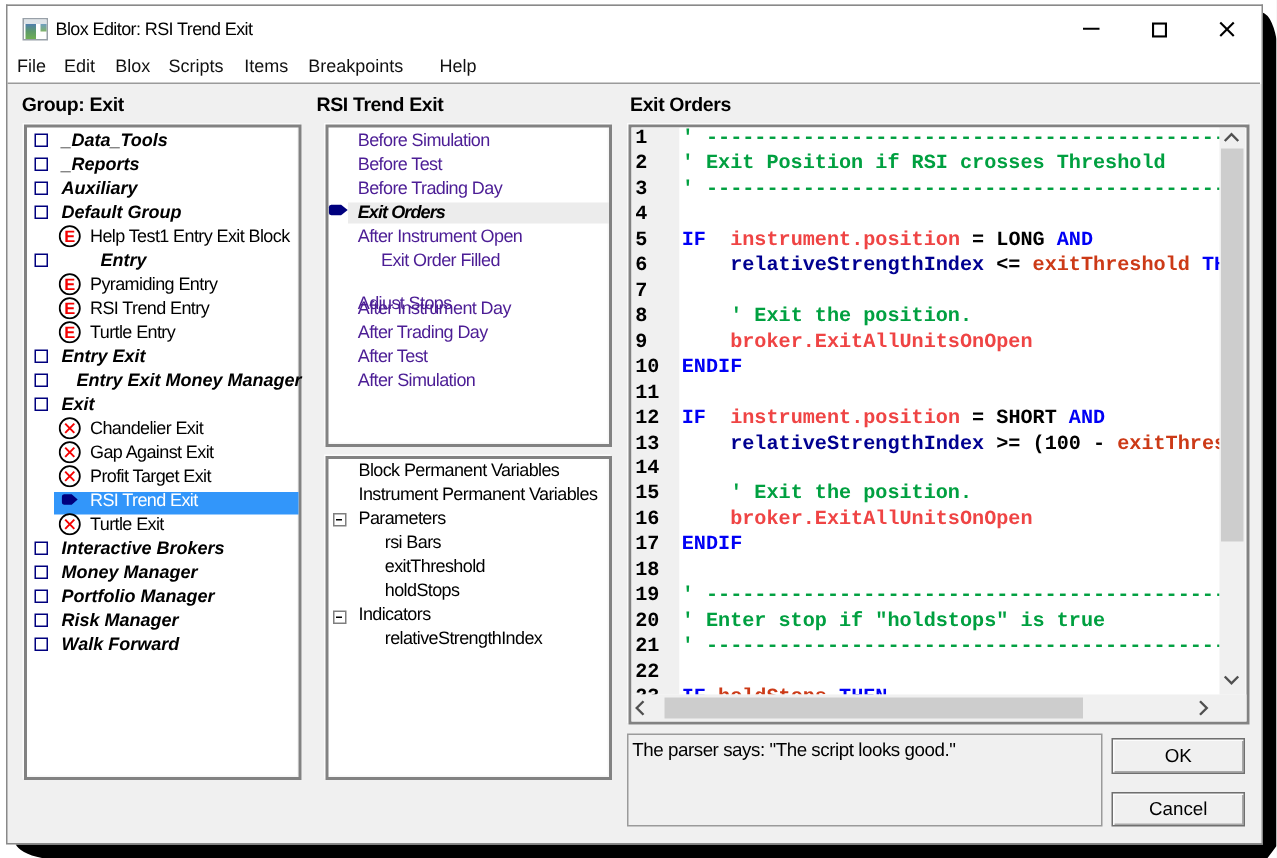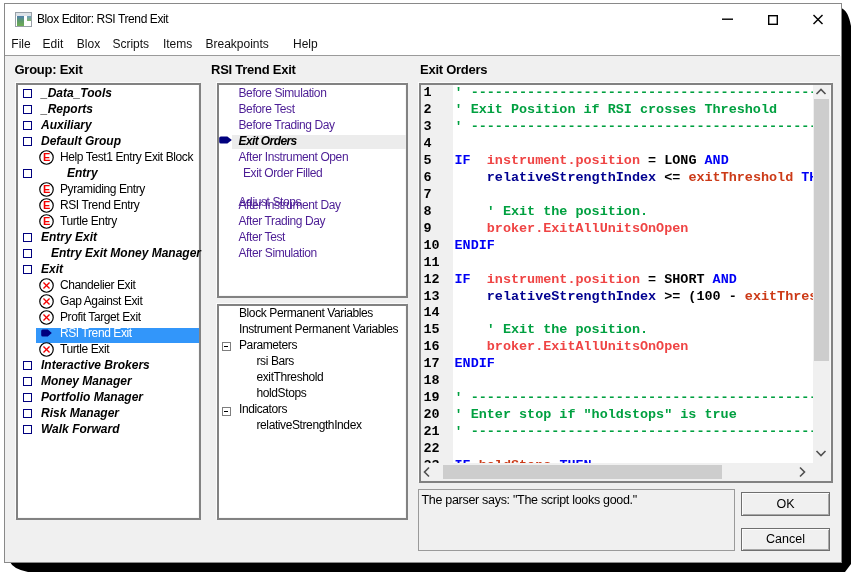--- a/index.html
+++ b/index.html
@@ -149,21 +149,21 @@
 <div class="a trow b" style="left:41px;top:421.1px;">Walk Forward</div>
 <div class="a trow gray" style="left:238.5px;top:84.5px;">Before Simulation</div>
 <div class="a trow gray" style="left:238.5px;top:100.5px;">Before Test</div>
 <div class="a trow gray" style="left:238.5px;top:116.6px;">Before Trading Day</div>
 <div class="a hlband" style="left:232px;top:134.6px;width:174px;height:14.8px;"></div>
 <svg class="a" style="left:218.5px;top:136.2px" width="13" height="8" viewBox="0 0 13 8">
 <path d="M1.8,0.5 H8.4 L12.8,4 L8.4,7.5 H1.8 A1.7,1.7 0 0 1 0.2,5.9 V2.1 A1.7,1.7 0 0 1 1.8,0.5 Z" fill="#00007e"></path>
     </svg>
 <div class="a trow b" style="left:238.5px;top:132.7px;letter-spacing:-0.6px;">Exit Orders</div>
 <div class="a trow gray" style="left:238.5px;top:148.7px;">After Instrument Open</div>
-<div class="a trow gray" style="left:243px;top:164.8px;">Exit Order Filled</div>
+<div class="a trow gray" style="left:254px;top:164.8px;">Exit Order Filled</div>
 <div class="a trow gray" style="left:238.5px;top:194px;">Adjust Stops</div>
 <div class="a trow gray" style="left:238.5px;top:196.8px;">After Instrument Day</div>
 <div class="a trow gray" style="left:238.5px;top:212.9px;">After Trading Day</div>
 <div class="a trow gray" style="left:238.5px;top:229.0px;">After Test</div>
 <div class="a trow gray" style="left:238.5px;top:245.0px;">After Simulation</div>
 <div class="a trow" style="left:239px;top:304.6px;">Block Permanent Variables</div>
 <div class="a trow" style="left:239px;top:320.7px;">Instrument Permanent Variables</div>
 <div class="a mbox" style="left:221.5px;top:342.1px;"></div>
 <div class="a trow" style="left:239px;top:336.8px;text-align:center;">Parameters</div>
 <div class="a trow" style="left:256.5px;top:352.9px;">rsi Bars</div>

